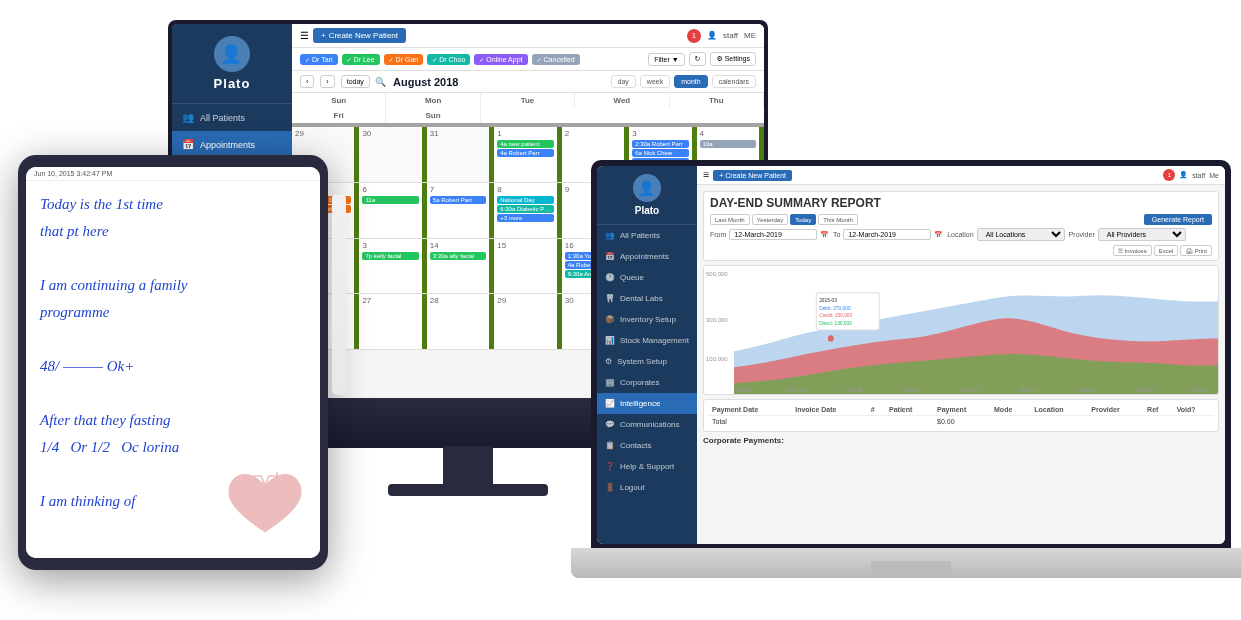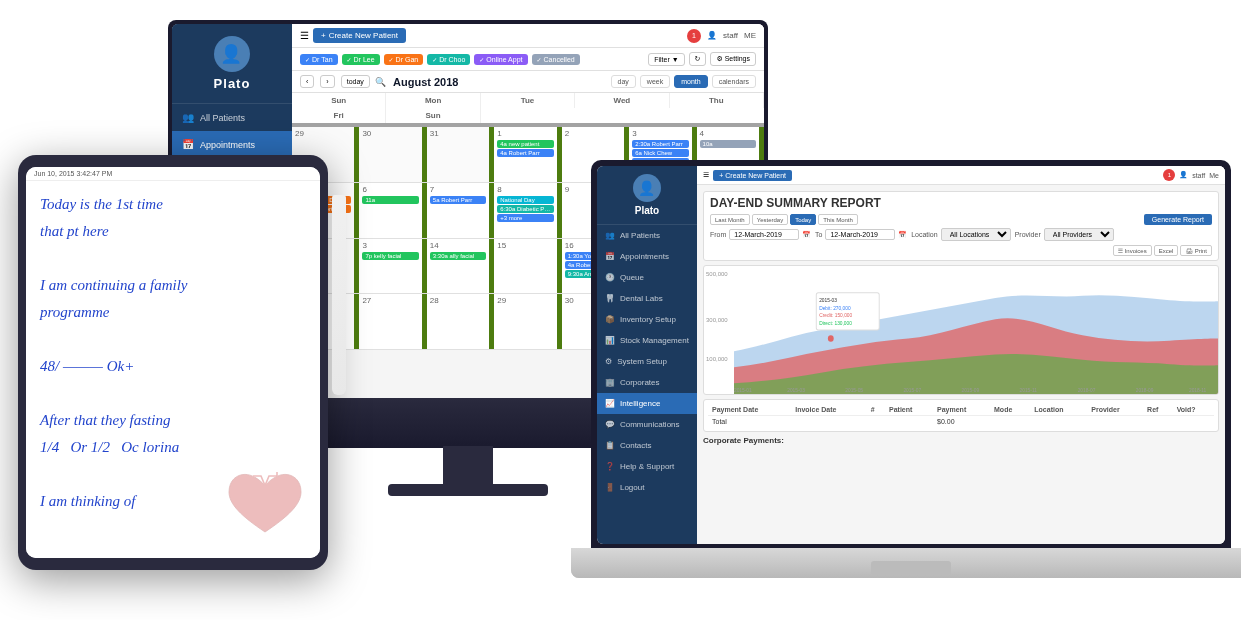--- a/index.html
+++ b/index.html
@@ -602,21 +602,21 @@
       gap: 3px;
       font-size: 7px;
       color: #555;
     }
 
     .ls-input {
       border: 1px solid #ccc;
       border-radius: 2px;
       padding: 1px 4px;
       font-size: 7px;
-      width: 70px;
+      width: 88px;
     }
 
     .ls-generate-btn {
       background: #2a6bb5;
       color: white;
       border: none;
       border-radius: 2px;
       padding: 2px 8px;
       font-size: 7px;
       cursor: pointer;

